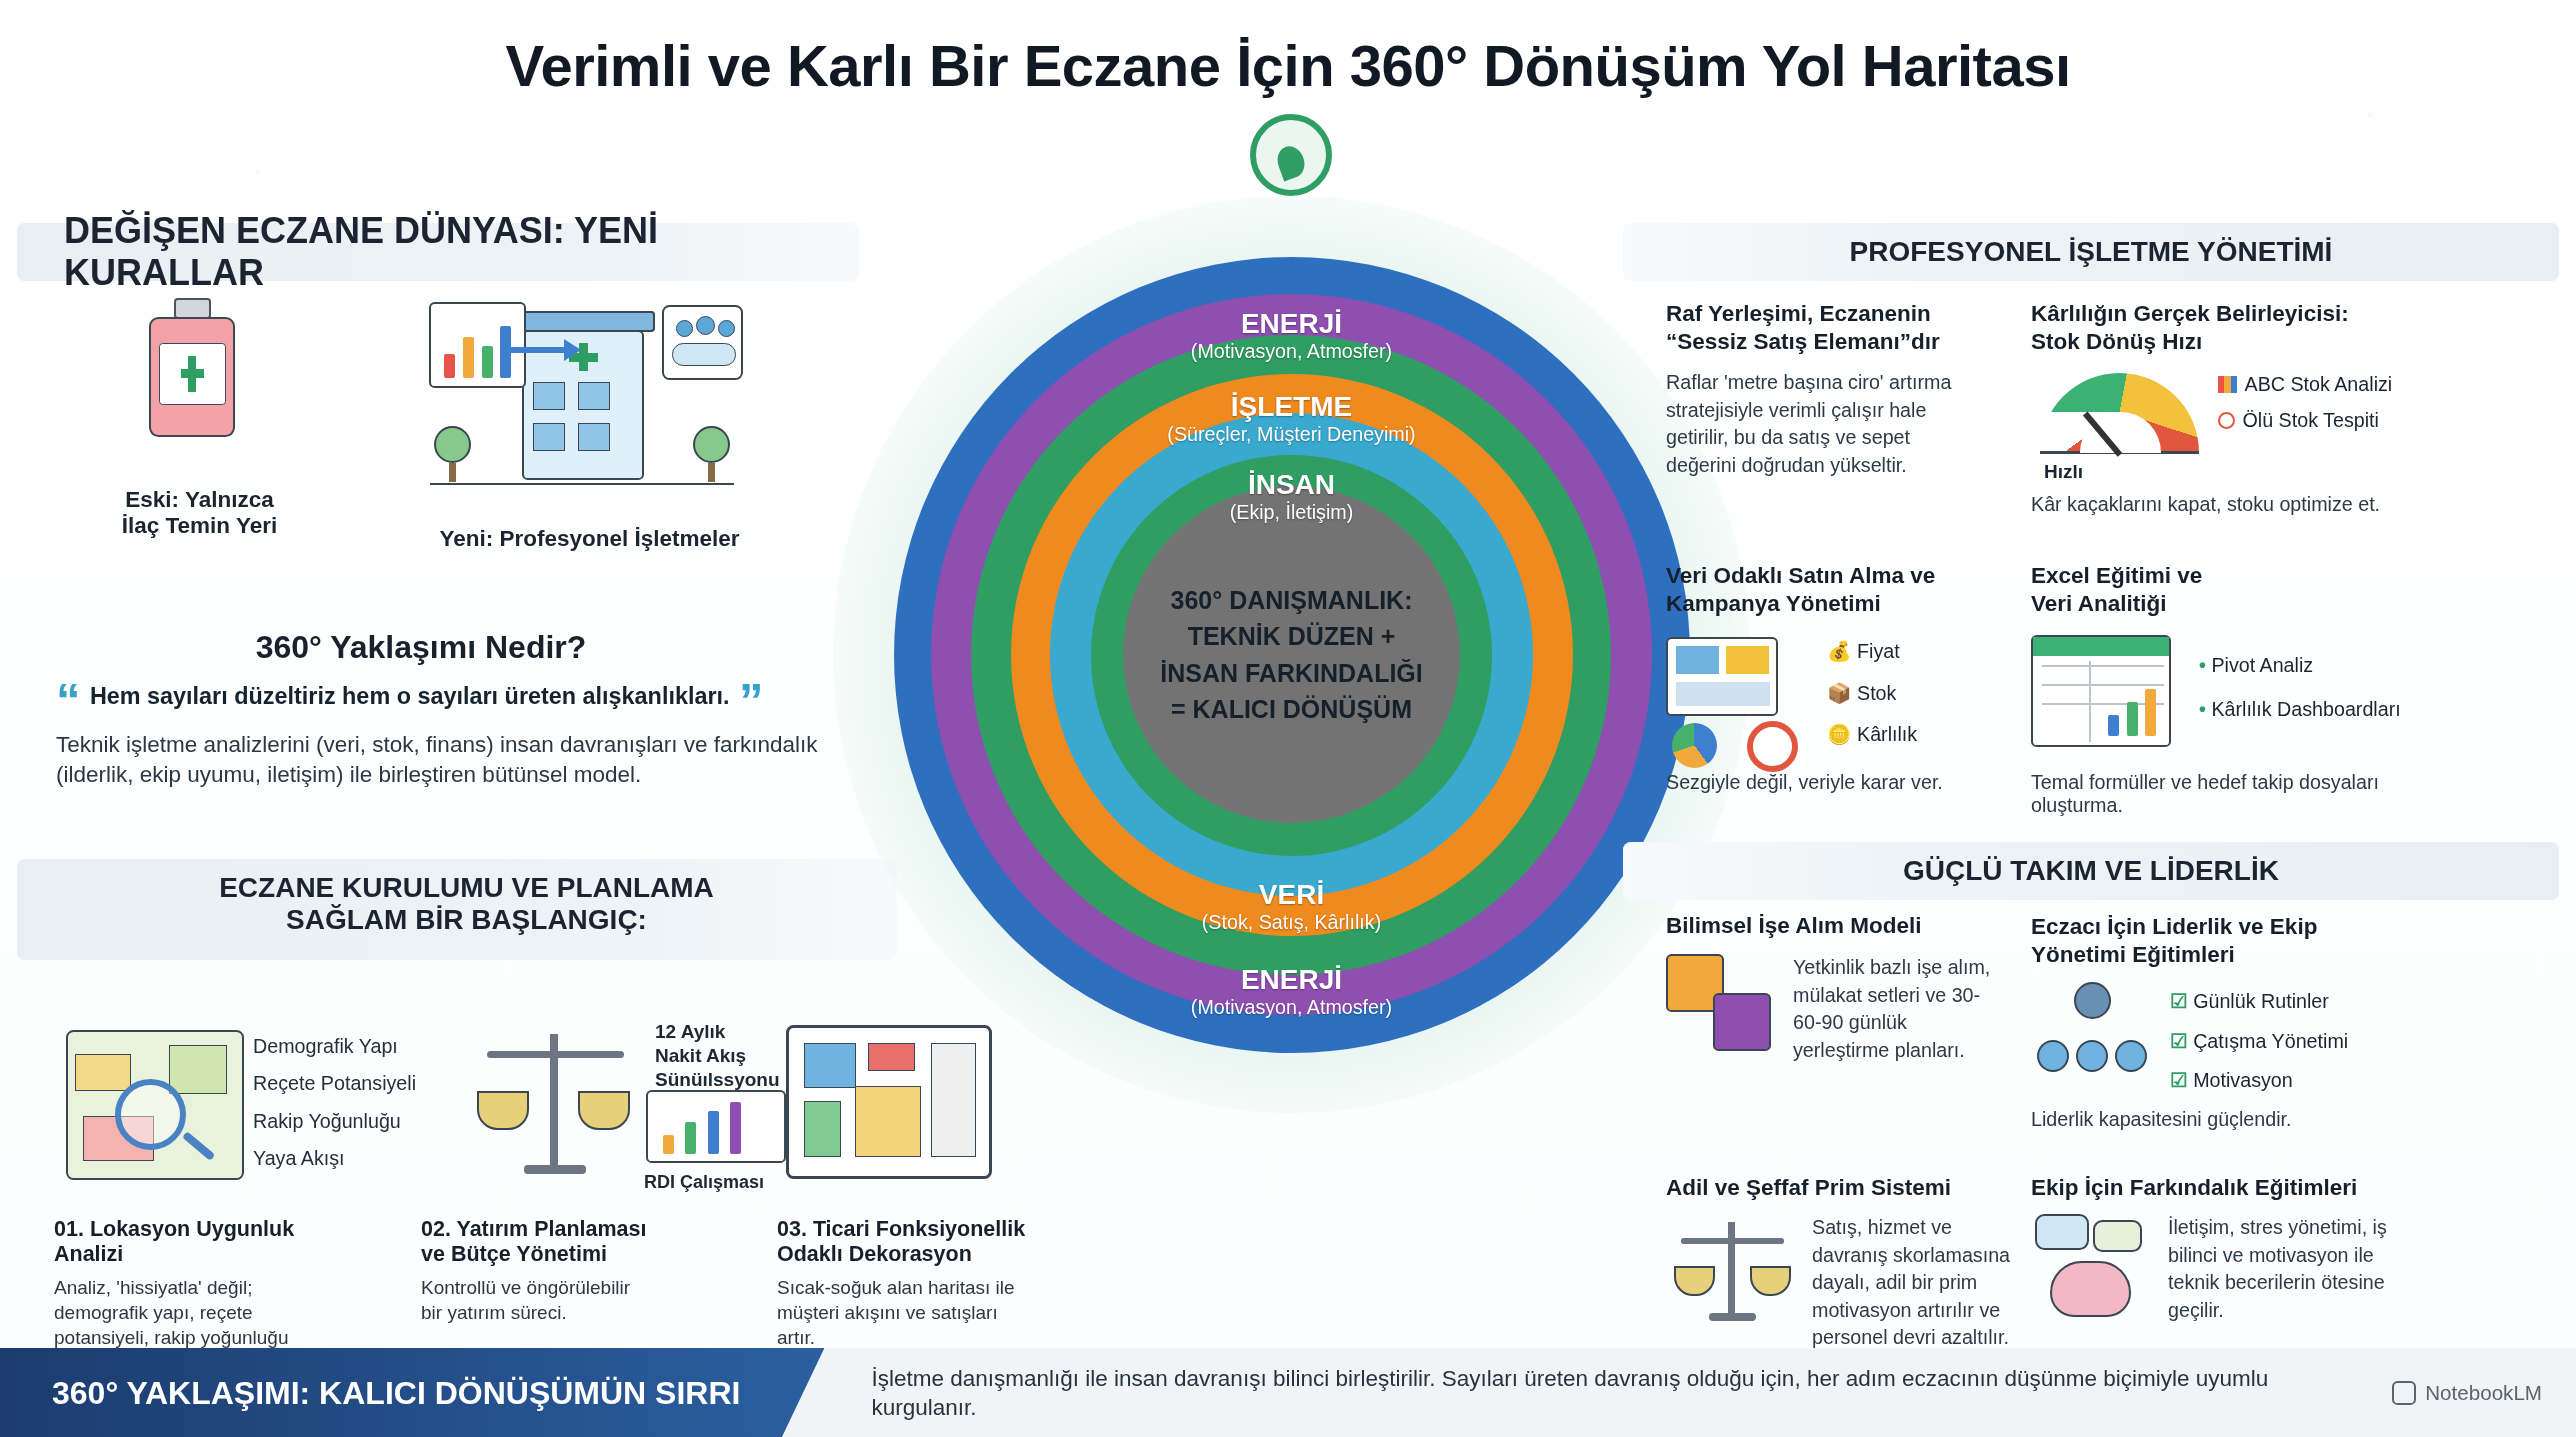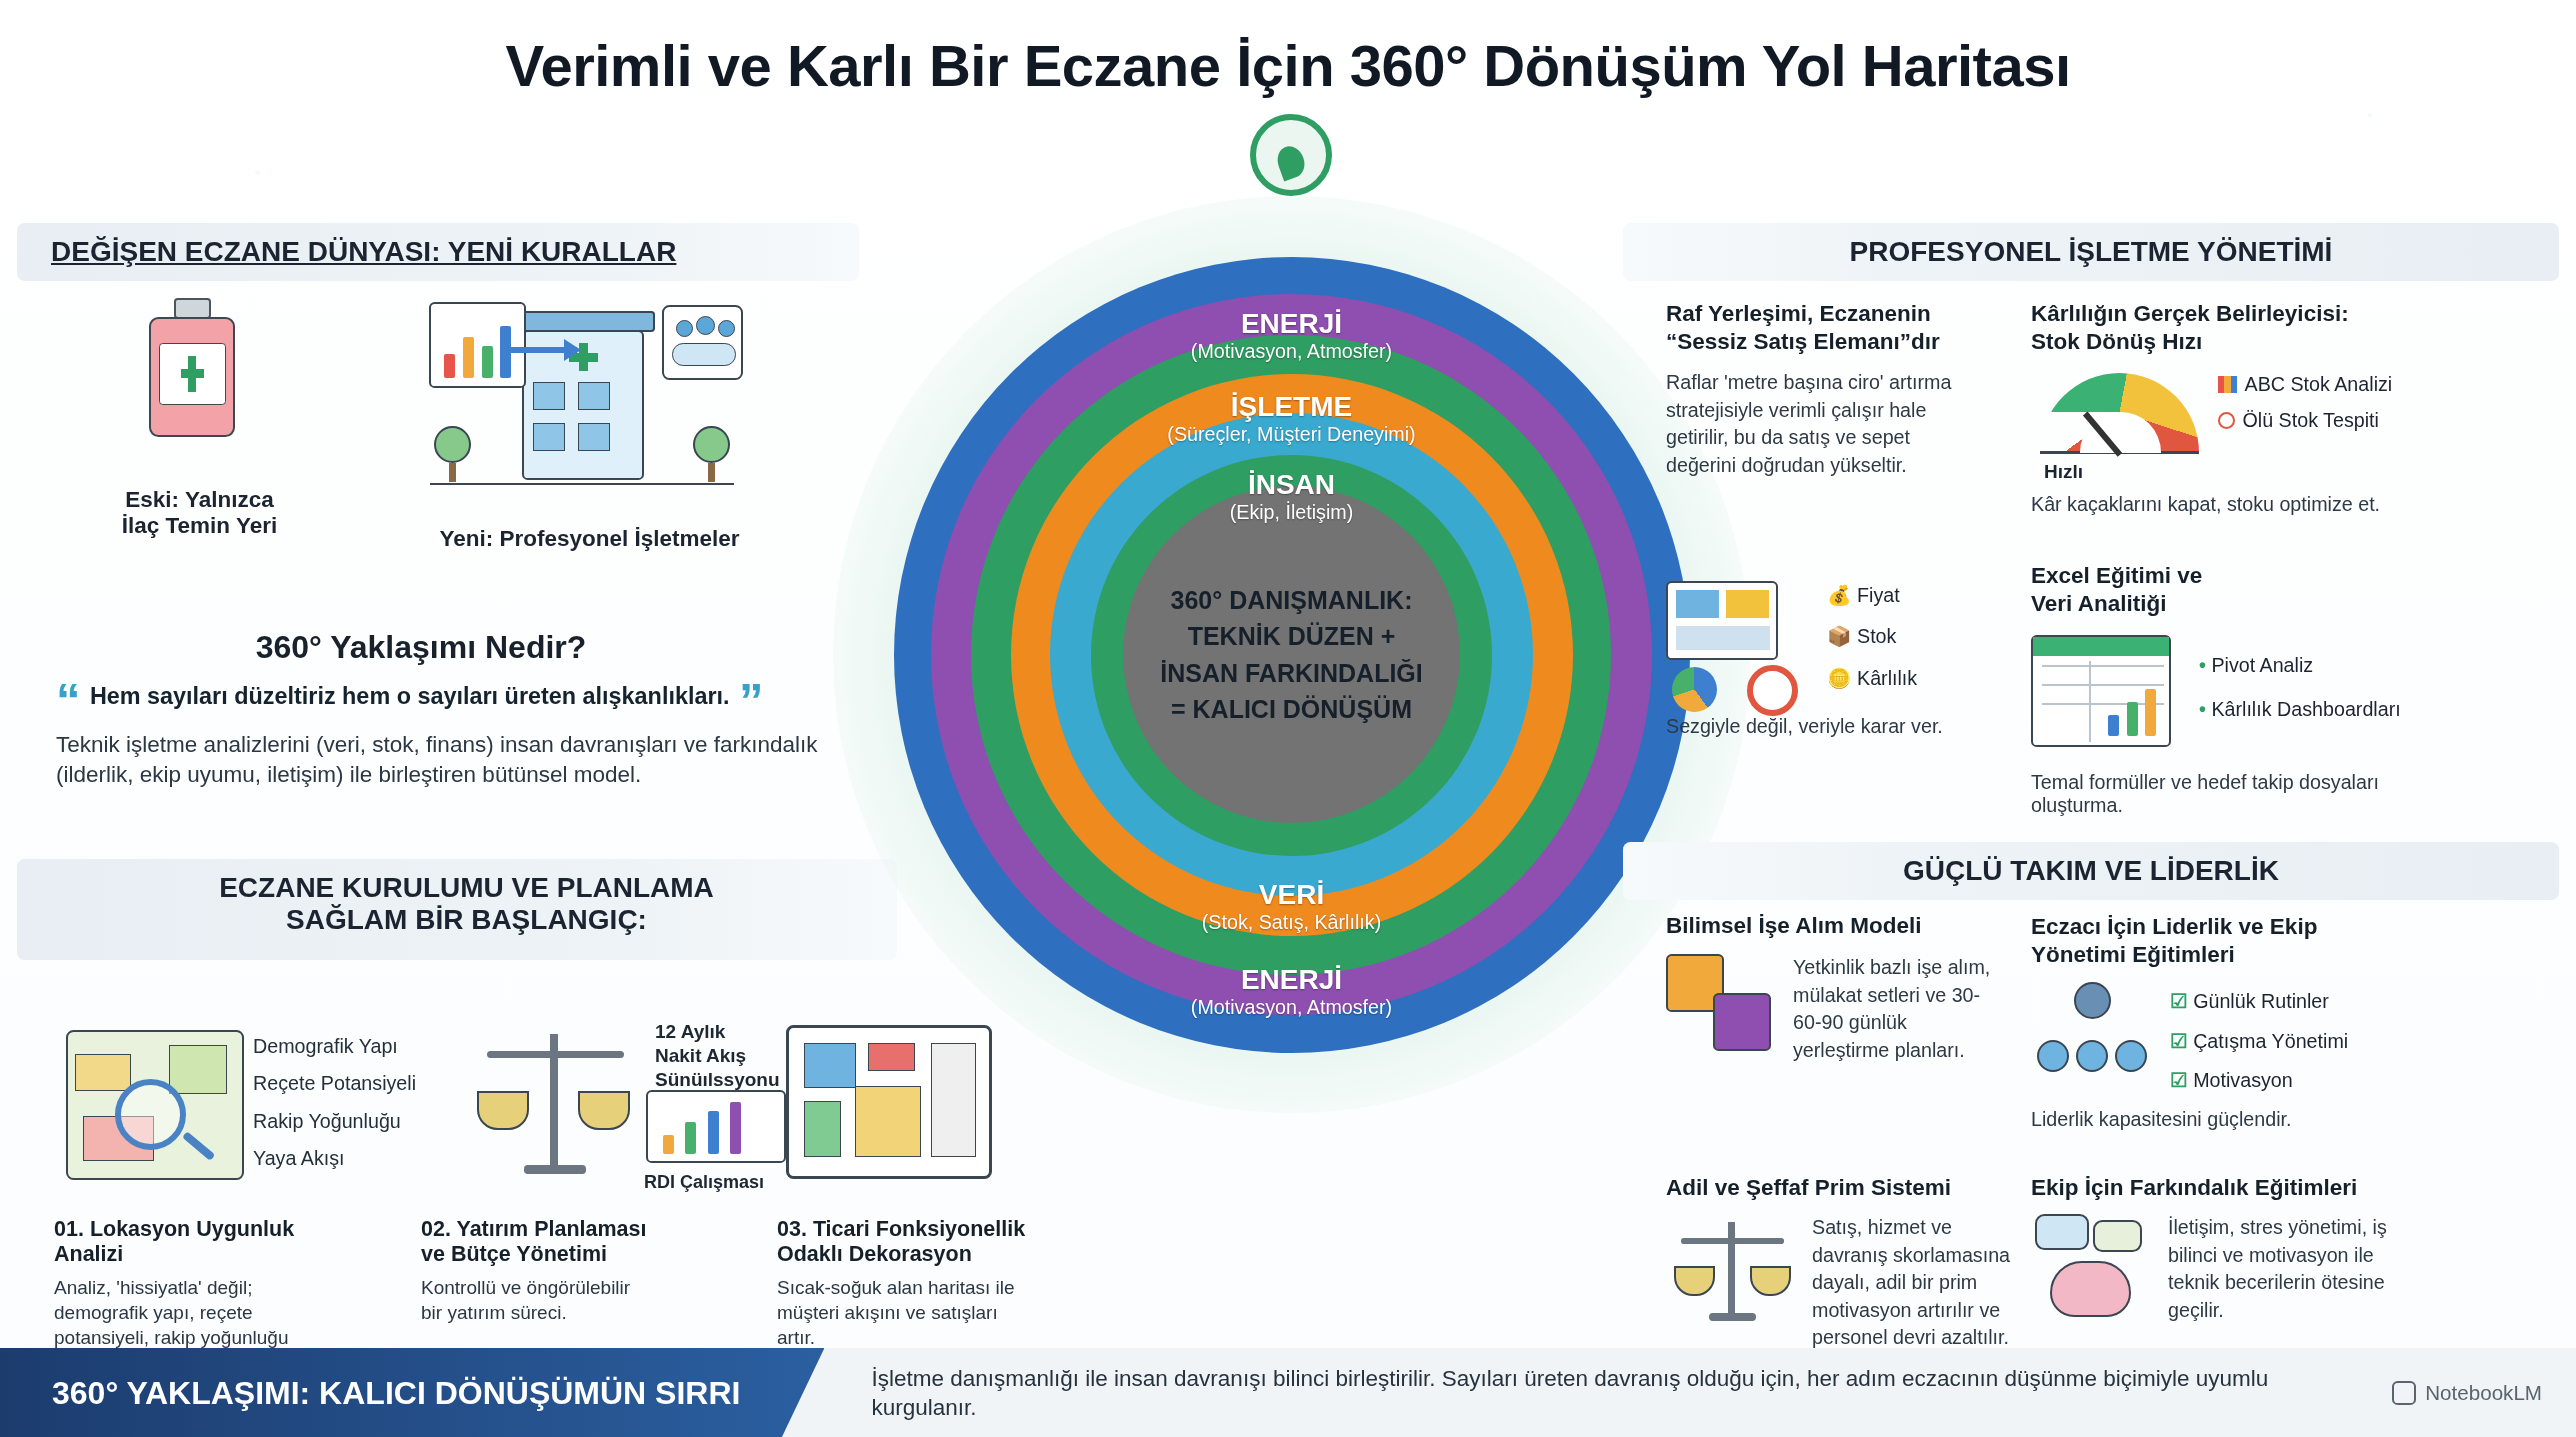--- a/index.html
+++ b/index.html
@@ -110,21 +110,21 @@
   .chk{ color:#2f9e63; font-weight:bold; }
   .bullet-dot{ color:#2f9e63; font-weight:bold; }
 </style>
 </head>
 <body>
 
 <div class="bg-hex"></div>
 
 <div class="title">Verimli ve Karlı Bir Eczane İçin 360° Dönüşüm Yol Haritası</div>
 
-<div class="sec-pill" style="left:17px; top:223px; width:842px; height:58px; padding-left:34px; font-size:28px;text-decoration:underline;">
+<div class="sec-pill" style="left:17px; top:223px; width:842px; height:58px; padding-left:47px; font-size:36px;">
   <span>DEĞİŞEN ECZANE DÜNYASI: YENİ KURALLAR</span>
 </div>
 
 <div style="position:absolute;left:103px;top:298px;width:178px;height:164px;">
   <div class="bottle">
     <div class="cap"></div>
       <div class="body"></div>
       <div class="label"></div>
       <div class="cross"></div>
   </div>
@@ -326,20 +326,24 @@
       <div style="display:flex;align-items:center;gap:7.5px;">
         <span style="display:inline-block;width:17px;height:17px;border:2.8px solid #e0563f;border-radius:50%;"></span>
         <span>Ölü Stok Tespiti</span>
       </div>
     </div>
   </div>
   <div class="rcard-body" style="font-size:19.7px;margin-top:3.7px;">Kâr kaçaklarını kapat, stoku optimize et.</div>
 </div>
 
 <div style="position:absolute;left:1666px;top:562px;width:337px;">
+  <div class="rcard-title" style="font-size:22.5px;line-height:1.25;">
+    <div>Veri Odaklı Satın Alma ve</div>
+    <div>Kampanya Yönetimi</div>
+  </div>
   <div style="position:relative;height:140px;margin-top:13px;">
     <div style="position:absolute;left:0;top:5.6px;width:112px;height:79px;background:#fff;border:2.8px solid #3a4651;border-radius:5.6px;">
       <div style="position:absolute;left:7.5px;top:7.5px;width:43px;height:28px;background:#6fb3e0;"></div>
       <div style="position:absolute;left:58px;top:7.5px;width:43px;height:28px;background:#f2c23c;"></div>
       <div style="position:absolute;left:7.5px;top:43px;width:94px;height:24px;background:#cfe0ee;"></div>
     </div>
     <div style="position:absolute;left:5.6px;top:92px;width:45px;height:45px;border-radius:50%;background:conic-gradient(#3f7fd0 0 40%, #f0a93a 40% 70%, #47b06a 70% 100%);"></div>
     <div style="position:absolute;left:81px;top:90px;width:51px;height:51px;border-radius:50%;border:6.6px solid #e0563f;background:#fff;"></div>
     <div style="position:absolute;left:161px;top:0;font-size:19.7px;line-height:2.1;">
       <div><span>💰</span> <span>Fiyat</span></div>

